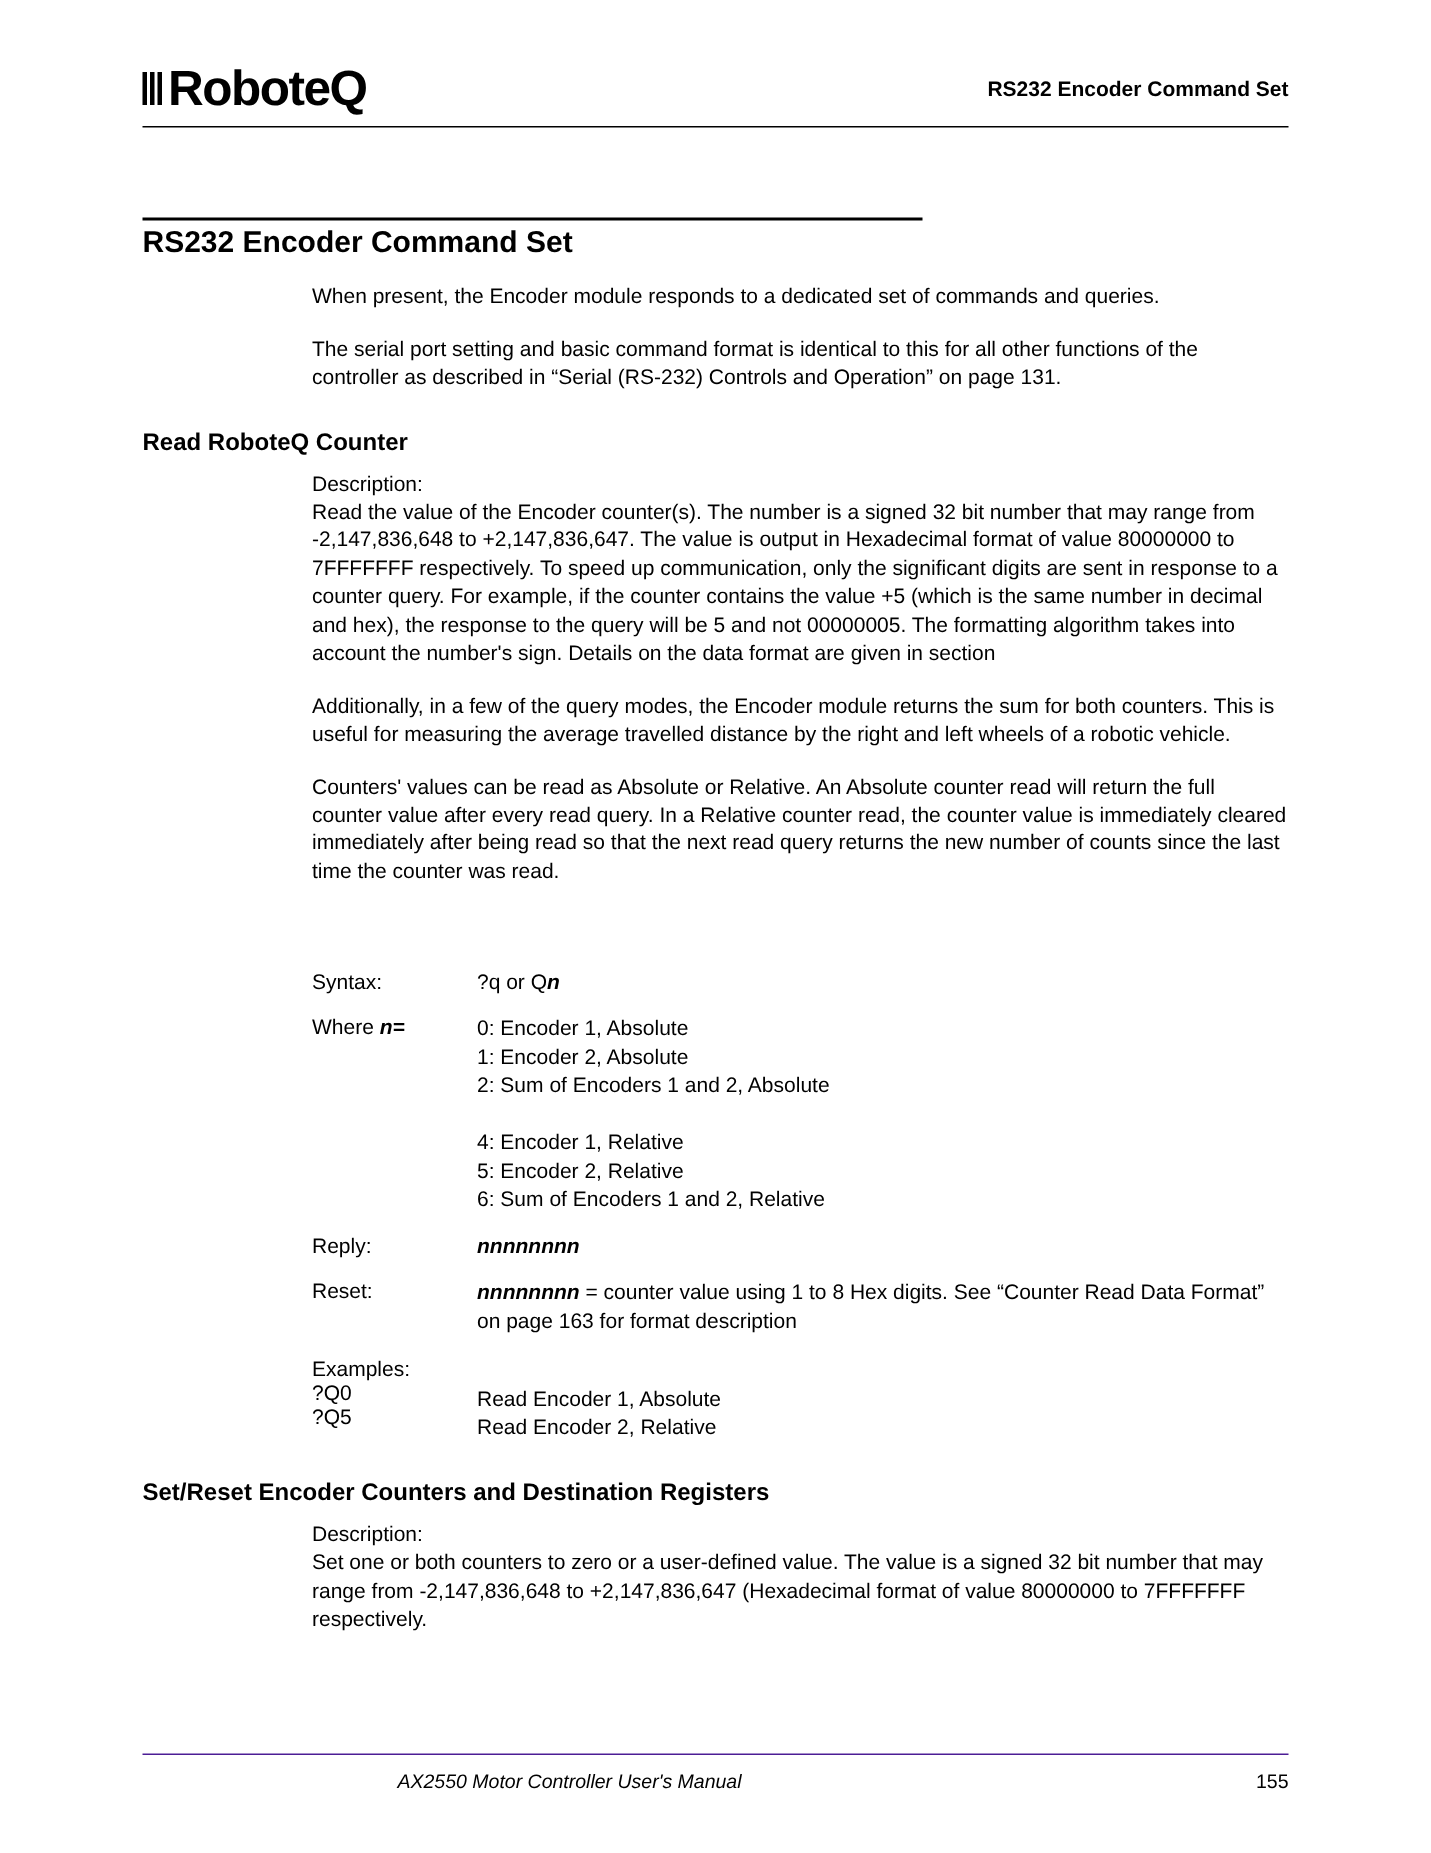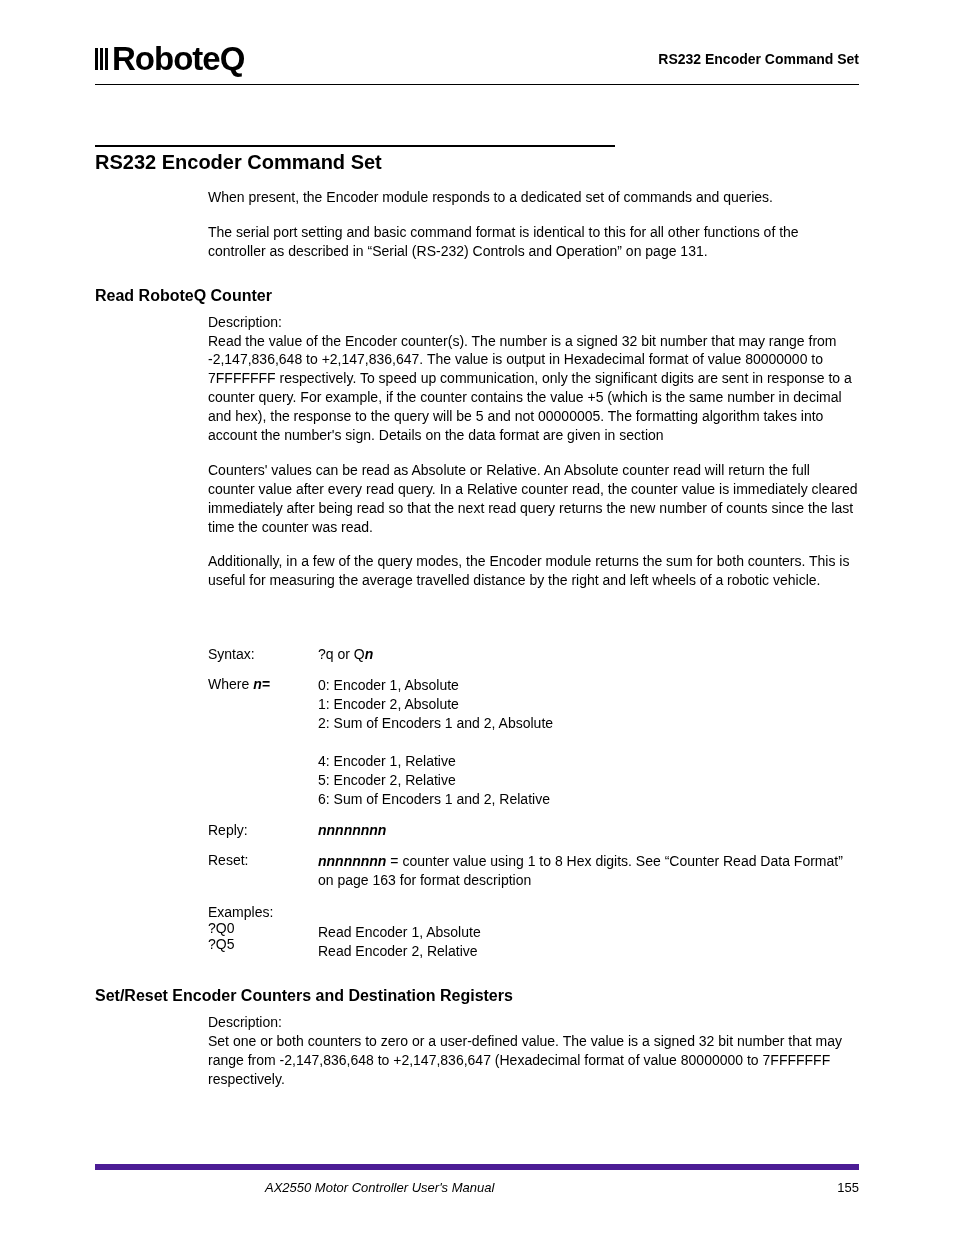--- a/index.html
+++ b/index.html
@@ -86,21 +86,21 @@
   .def-value div {
     line-height: 1.35;
   }
   .bold { font-weight: normal; }
   .bolditalic { font-weight: bold; font-style: italic; }
   .footer {
     position: absolute;
     bottom: 40px;
     left: 95px;
     right: 95px;
-    border-top: 6px solid #4c1d95;
+    border-top: 1px solid #4c1d95;
     padding-top: 10px;
     display: flex;
     justify-content: space-between;
     font-size: 13px;
     gap: 32px;
   }
   .footer-left { font-style: italic; margin-left: 170px;}
   .gap { height: 40px; }
 </style>
 </head>
@@ -124,22 +124,22 @@
   <h1 class="section">RS232 Encoder Command Set</h1>
   <div class="body-text">
     <p>When present, the Encoder module responds to a dedicated set of commands and queries.</p>
     <p>The serial port setting and basic command format is identical to this for all other functions of the controller as described in “Serial (RS-232) Controls and Operation” on page 131.</p>
   </div>
 
   <h2 class="subsection">Read RoboteQ Counter</h2>
   <div class="body-text">
     <div>Description:</div>
     <p style="margin-top:0">Read the value of the Encoder counter(s). The number is a signed 32 bit number that may range from -2,147,836,648 to +2,147,836,647. The value is output in Hexadecimal format of value 80000000 to 7FFFFFFF respectively. To speed up communication, only the significant digits are sent in response to a counter query. For example, if the counter contains the value +5 (which is the same number in decimal and hex), the response to the query will be 5 and not 00000005. The formatting algorithm takes into account the number's sign. Details on the data format are given in section</p>
+    <p>Additionally, in a few of the query modes, the Encoder module returns the sum for both counters. This is useful for measuring the average travelled distance by the right and left wheels of a robotic vehicle.</p>
     <p>Counters' values can be read as Absolute or Relative. An Absolute counter read will return the full counter value after every read query. In a Relative counter read, the counter value is immediately cleared immediately after being read so that the next read query returns the new number of counts since the last time the counter was read.</p>
-    <p>Additionally, in a few of the query modes, the Encoder module returns the sum for both counters. This is useful for measuring the average travelled distance by the right and left wheels of a robotic vehicle.</p>
   </div>
 
   <div class="gap"></div>
 
   <div class="def-table">
 
     <div class="def-row">
       <div class="def-label">Syntax:</div>
       <div class="def-value">
         <span class="bold">?q or Q</span><span class="bolditalic">n</span>

